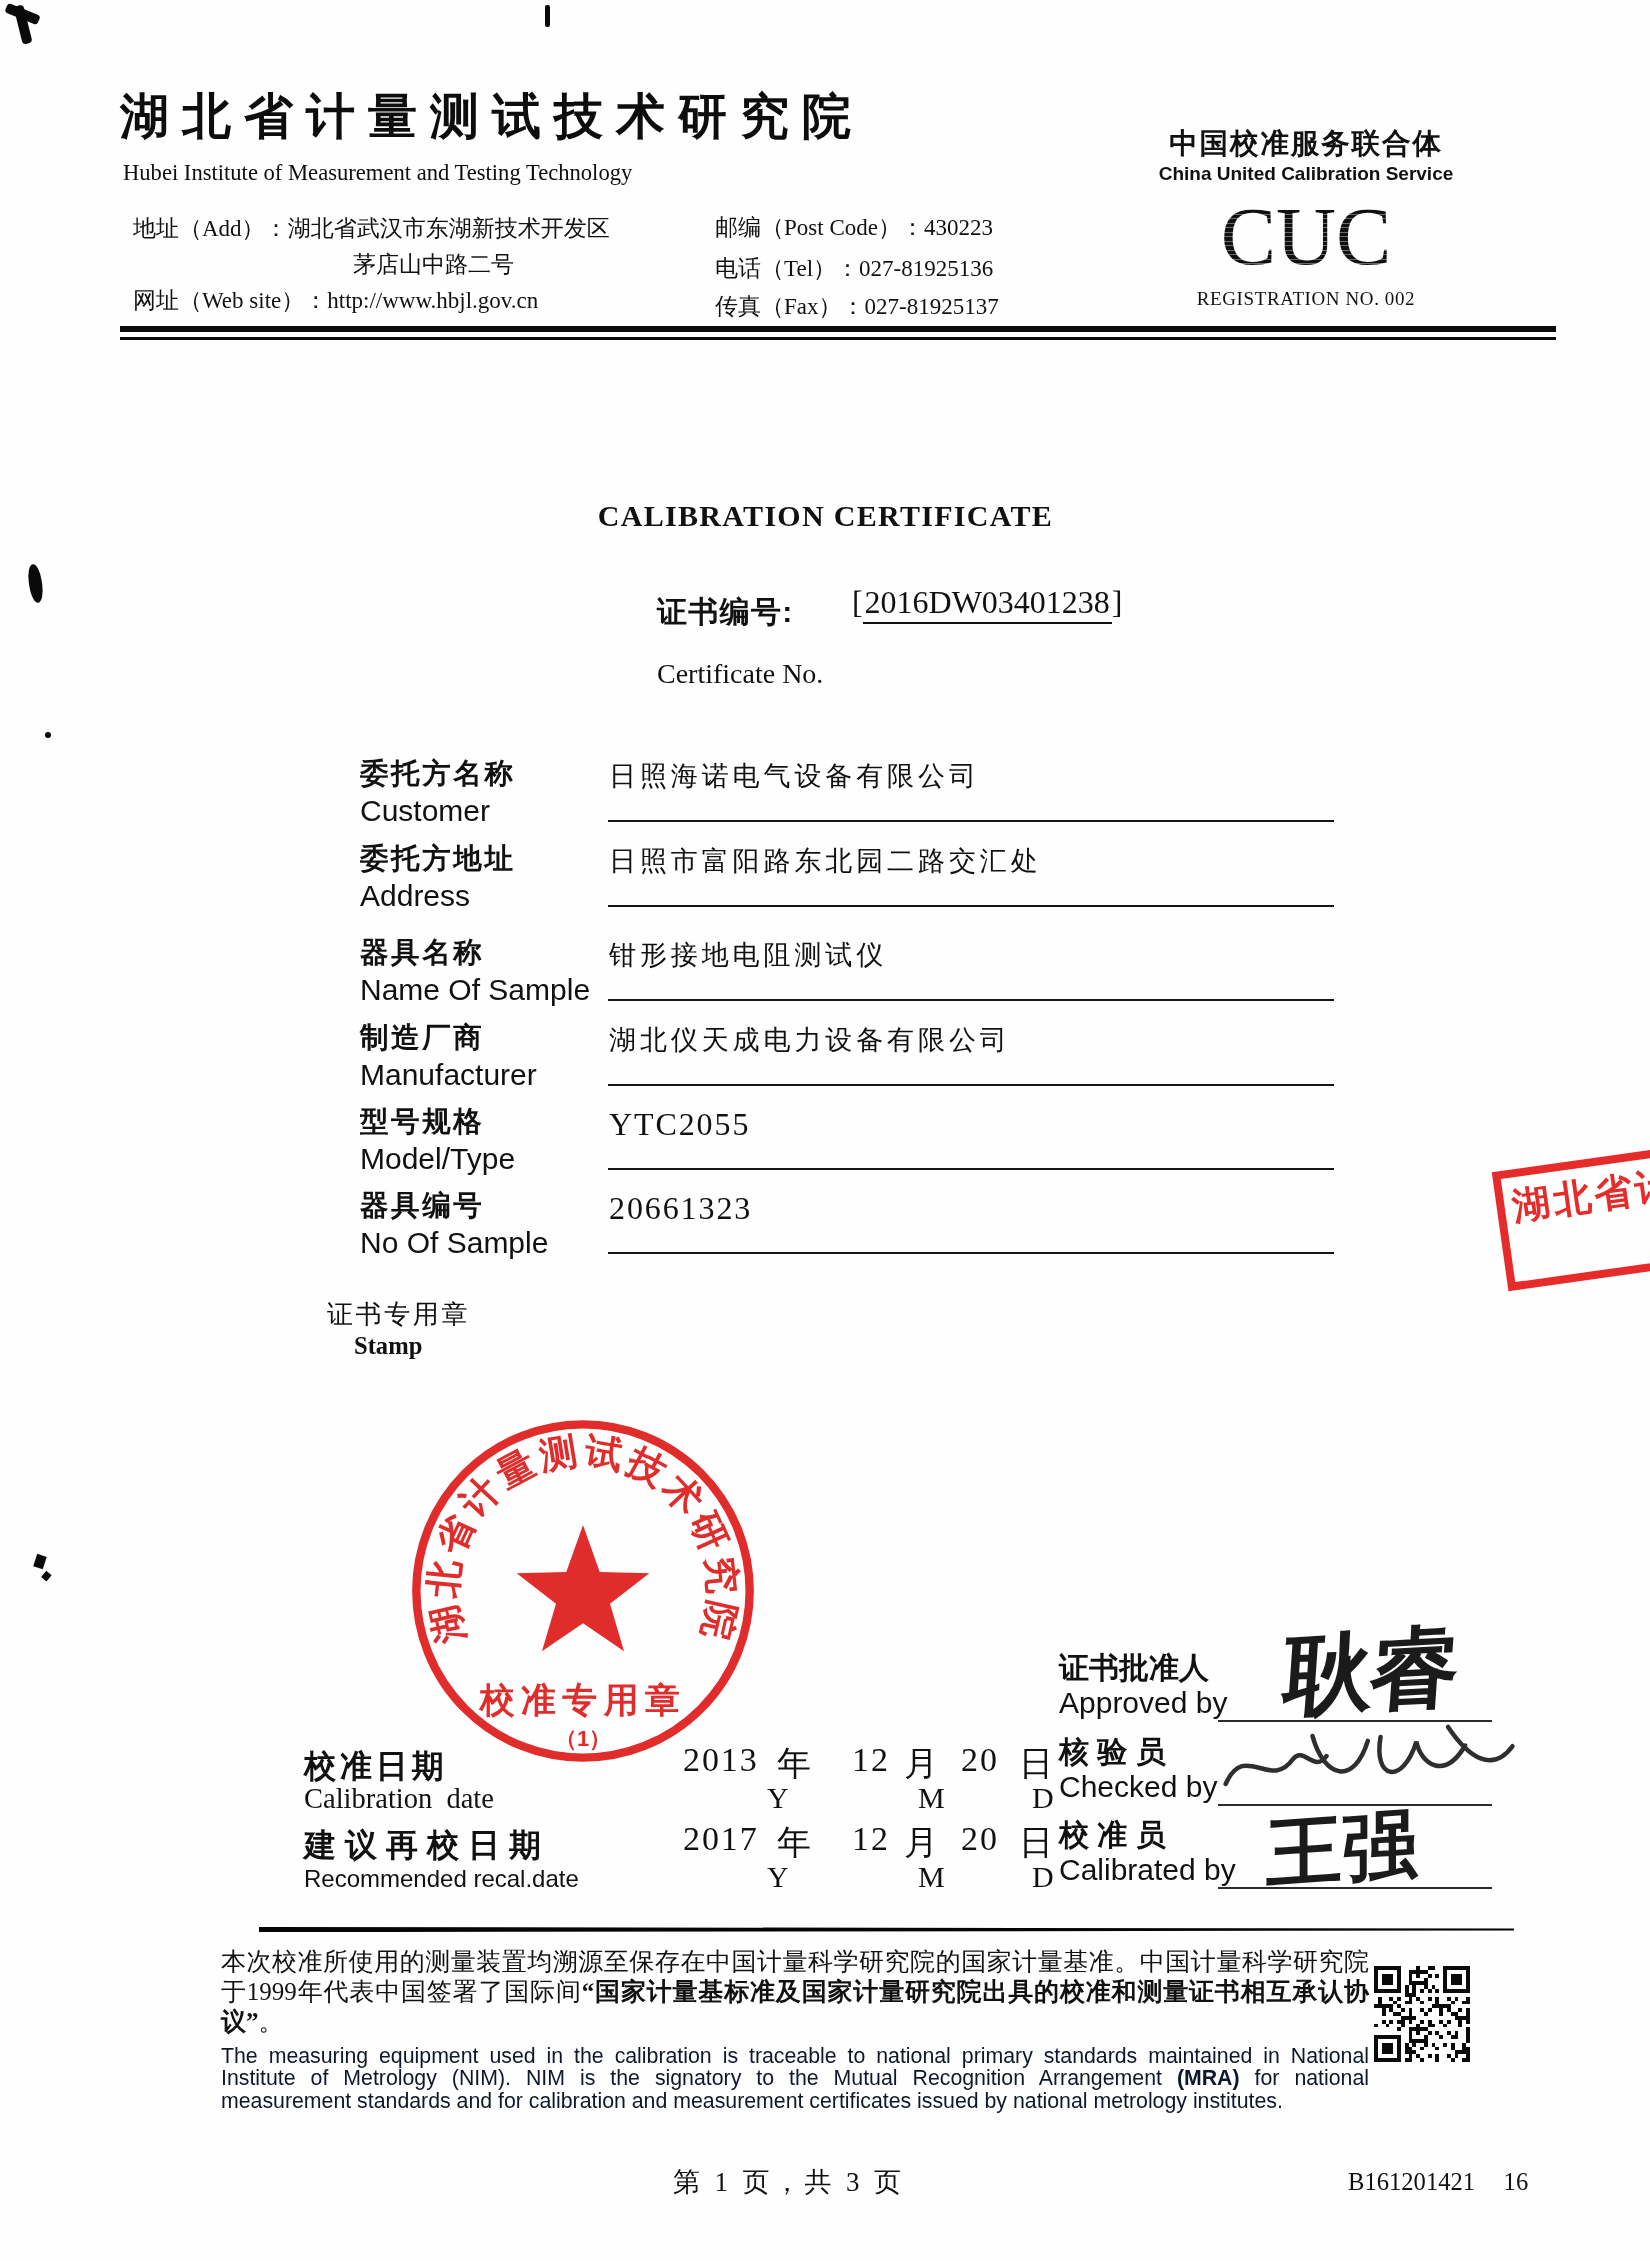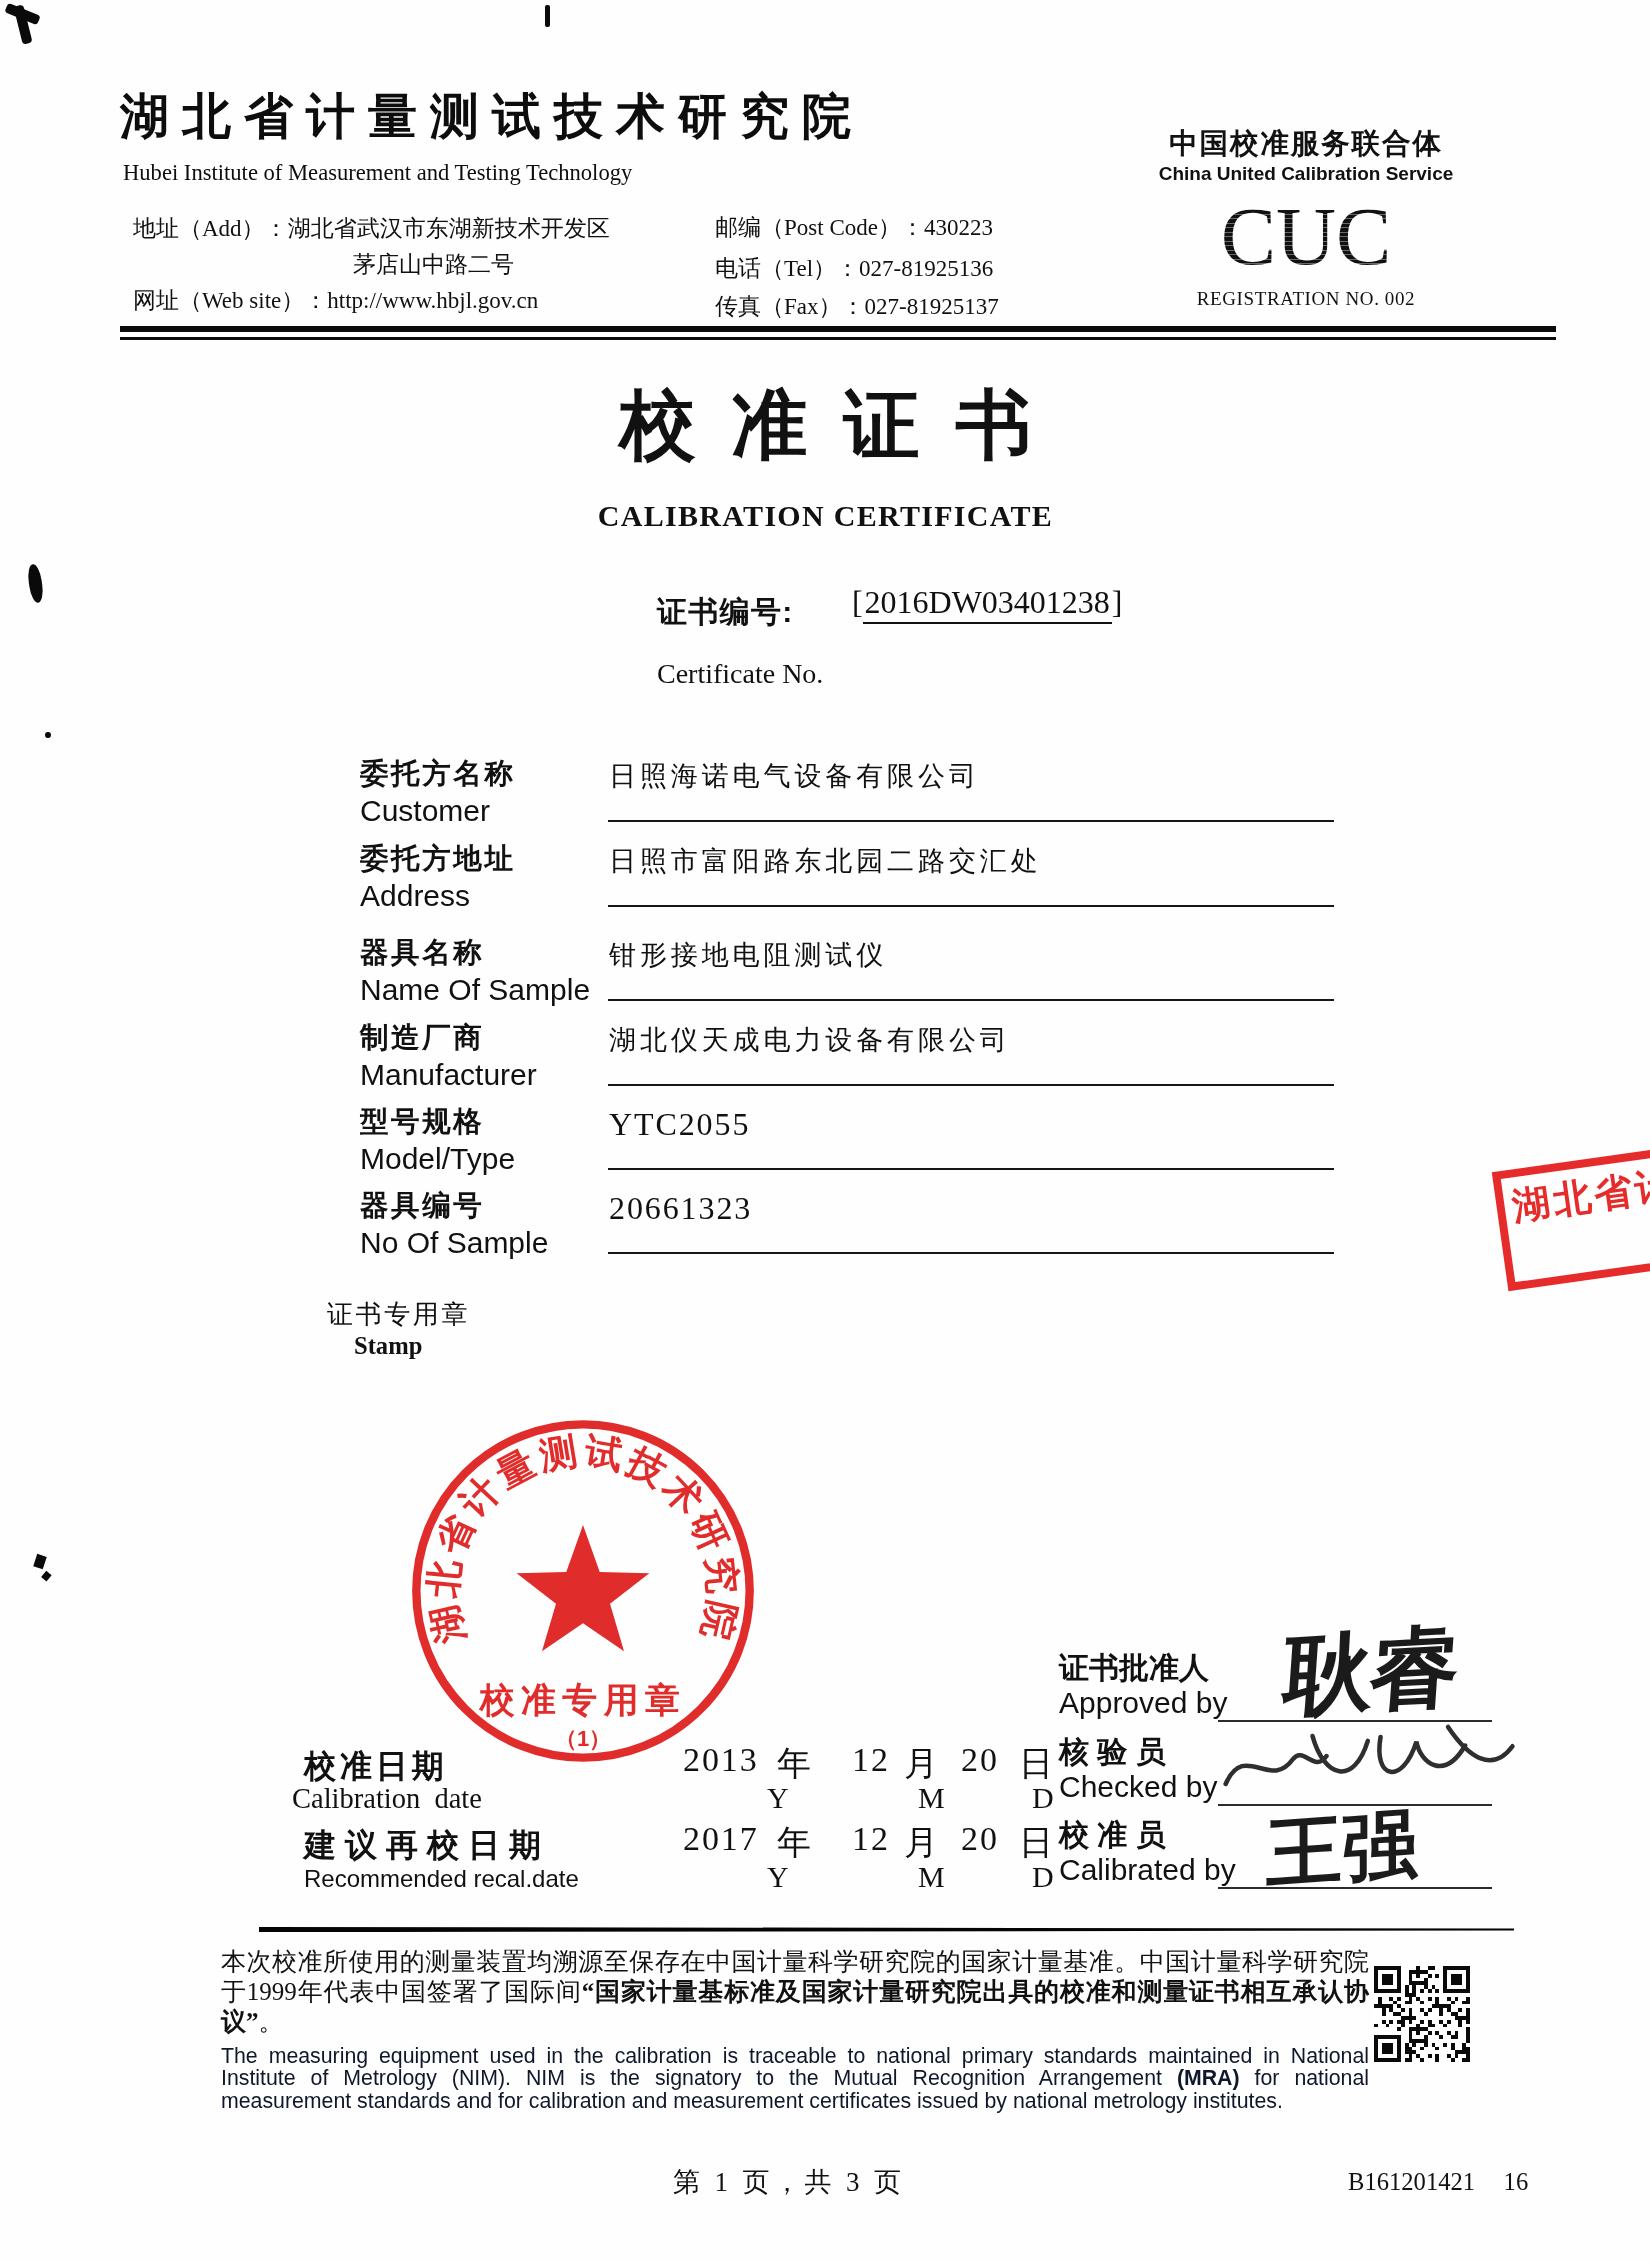--- a/index.html
+++ b/index.html
@@ -60,21 +60,21 @@
   .stamp-cn{position:absolute;left:327px;top:1297px;font:400 26px "Liberation Serif",serif;letter-spacing:2.6px;}
   .stamp-en{position:absolute;left:354px;top:1332px;font:700 24.6px "Liberation Serif",serif;}
   
   .seal{position:absolute;left:406px;top:1414px;width:354px;height:354px;mix-blend-mode:multiply;opacity:.95;}
   
   .side-stamp{position:absolute;left:1499px;top:1156px;width:226px;height:120px;border:8.4px solid #e41a18;
               transform:rotate(-8deg);mix-blend-mode:multiply;opacity:.92;box-sizing:border-box;}
   .side-stamp .s1{margin:3.9px 0 0 7.8px;font:700 38px "Liberation Sans",sans-serif;color:#e41a18;letter-spacing:3.2px;white-space:nowrap;}
   
   .date-label-cn{position:absolute;left:304px;font:700 32px "Liberation Sans",sans-serif;white-space:nowrap;}
-  .date-label-enA{position:absolute;left:292px;font:400 28.5px "Liberation Serif",serif;white-space:pre;}
+  .date-label-enA{position:absolute;left:304px;font:400 28.5px "Liberation Serif",serif;white-space:pre;}
   .date-label-enB{position:absolute;left:304px;font:400 24px "Liberation Sans",sans-serif;white-space:nowrap;}
   .d-num,.d-unit,.d-ymd{position:absolute;font:400 34px "Liberation Serif",serif;white-space:nowrap;}
   .d-num{letter-spacing:1.9px;}
   .d-ymd{font-size:30px;}
   
   .signer-row{position:absolute;left:1059px;width:505px;height:91px;}
   .s-cn{position:absolute;left:0;top:0;font:700 30px "Liberation Sans",sans-serif;white-space:nowrap;}
   .s-en{position:absolute;left:0;top:38px;font:400 30px "Liberation Sans",sans-serif;white-space:nowrap;}
   .s-line{position:absolute;left:159px;top:72px;width:274px;height:1.9px;background:#2c2c2c;}
   .sr1{top:1648px;}.sr2{top:1732px;}.sr3{top:1815px;}
@@ -125,21 +125,20 @@
   <div class="cuc">
     <div class="cuc-cn">中国校准服务联合体</div>
     <div class="cuc-en">China United Calibration Service</div>
     <div class="cuc-abbr">CUC</div>
     <div class="cuc-reg">REGISTRATION NO. 002</div>
   </div>
 
   <div class="rule rule1"></div>
   <div class="rule rule2"></div>
 
-  <div class="title-cn">校准证书</div>
   <div class="title-en">CALIBRATION CERTIFICATE</div>
 
   <div class="cert-label-cn">证书编号:</div>
   <div class="cert-label-en">Certificate No.</div>
   <div class="cert-value"><span>[</span><span class="num">2016DW03401238</span><span>]</span></div>
 
   <div class="field-row fr2">
     <div class="f-cn">委托方地址</div>
     <div class="f-en">Address</div>
     <div class="f-val">日照市富阳路东北园二路交汇处</div>

